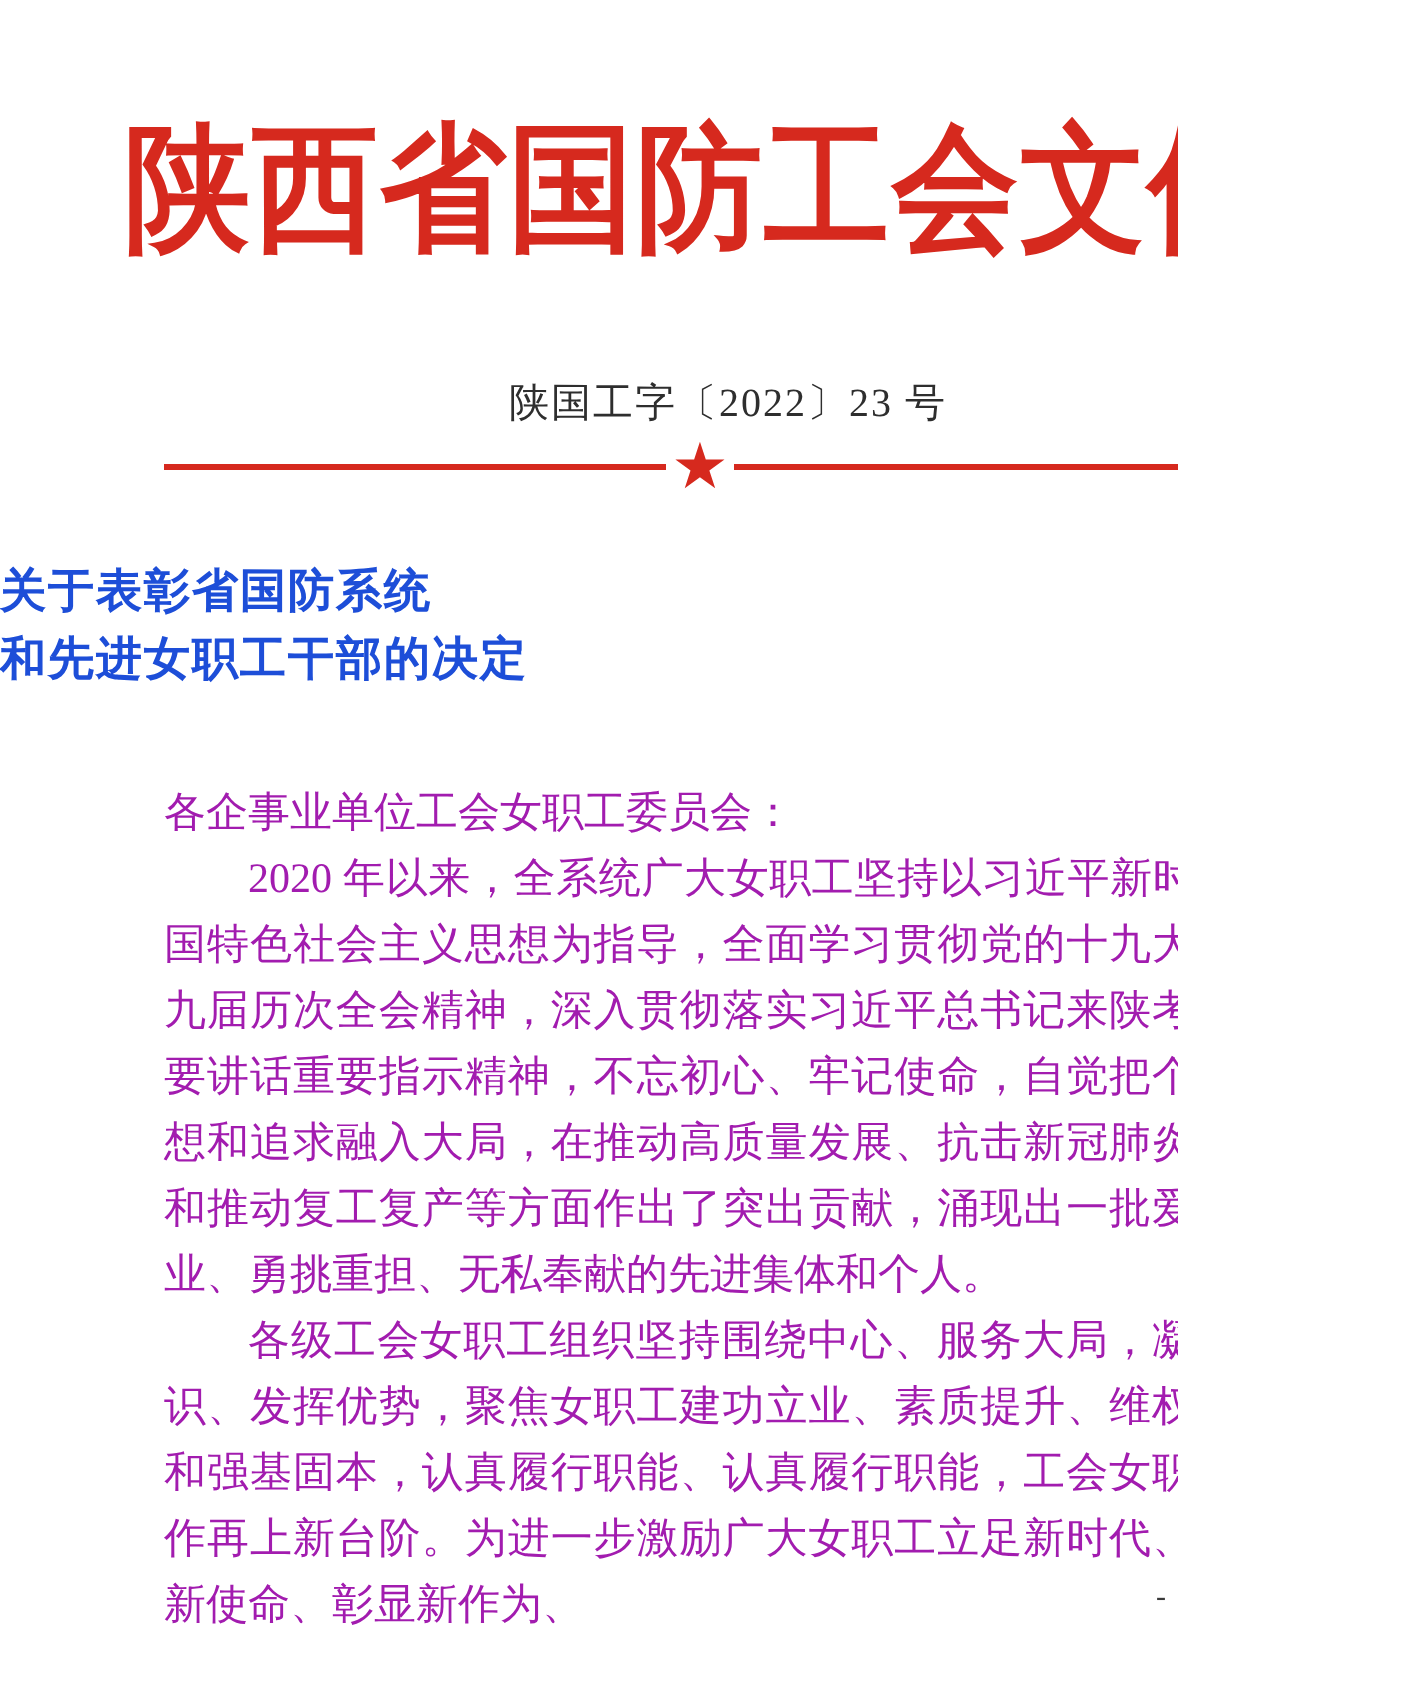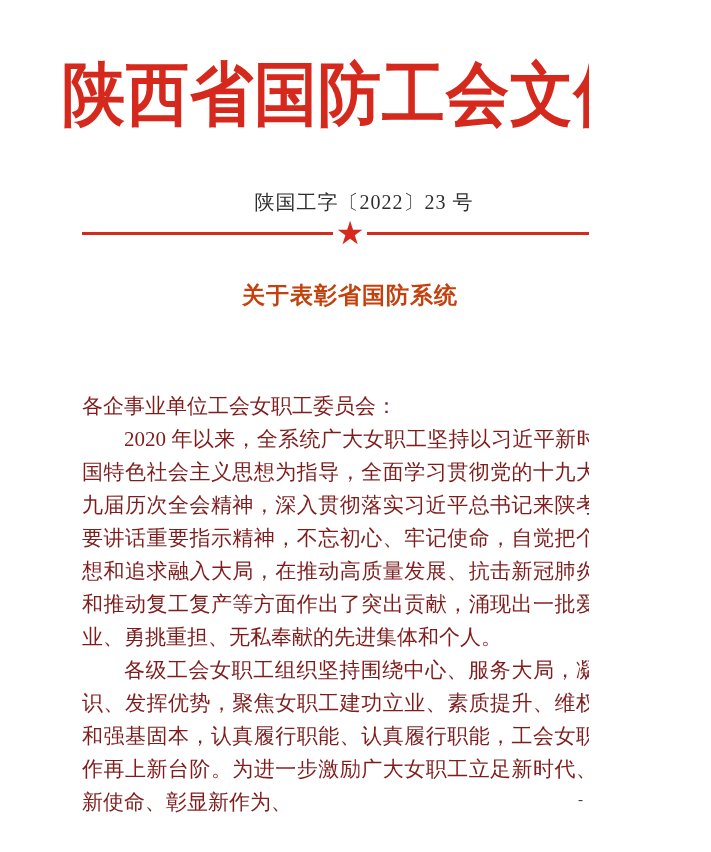--- a/index.html
+++ b/index.html
@@ -63,32 +63,31 @@
     color: #d6291e;
     font-size: 32px;
     line-height: 28px;
     margin: 0 3px;
     font-family: "DejaVu Sans", sans-serif;
   }
   .doc-title {
     position: absolute;
     left: 0; top: 279px;
     width: 700px;
-    text-align: center;
-    color: #c2410c;
+    color: #1d4ed8;
     font-weight: 700;
     font-size: 23px;
     line-height: 34px;
     letter-spacing: 1px;
   }
   .body-text {
     position: absolute;
     left: 82px; top: 390px;
     width: 558px;
-    color: #7f1d1d;
+    color: #a21caf;
     font-size: 21px;
     line-height: 33px;
     text-align: justify;
   }
   .body-text .salutation {
     text-indent: 0;
   }
   .body-text p.para {
     text-indent: 2em;
     text-align: justify;
@@ -114,20 +113,21 @@
   <div class="doc-number">陕国工字〔2022〕23 号</div>
 
   <div class="divider">
     <div class="rule"></div>
     <span class="star">★</span>
     <div class="rule"></div>
   </div>
 
   <div class="doc-title">
     <div>关于表彰省国防系统</div>
+    <div>和先进女职工干部的决定</div>
   </div>
 
   <div class="body-text">
     <p class="salutation">各企事业单位工会女职工委员会：</p>
     <p class="para">2020 年以来，全系统广大女职工坚持以习近平新时代中国特色社会主义思想为指导，全面学习贯彻党的十九大和十九届历次全会精神，深入贯彻落实习近平总书记来陕考察重要讲话重要指示精神，不忘初心、牢记使命，自觉把个人理想和追求融入大局，在推动高质量发展、抗击新冠肺炎疫情和推动复工复产等方面作出了突出贡献，涌现出一批爱岗敬业、勇挑重担、无私奉献的先进集体和个人。</p>
     <p class="para">各级工会女职工组织坚持围绕中心、服务大局，凝聚共识、发挥优势，聚焦女职工建功立业、素质提升、维权关爱和强基固本，认真履行职能、认真履行职能，工会女职工工作再上新台阶。为进一步激励广大女职工立足新时代、担当新使命、彰显新作为、</p>
   </div>
 
   <div class="page-number">- 1 -</div>
 

